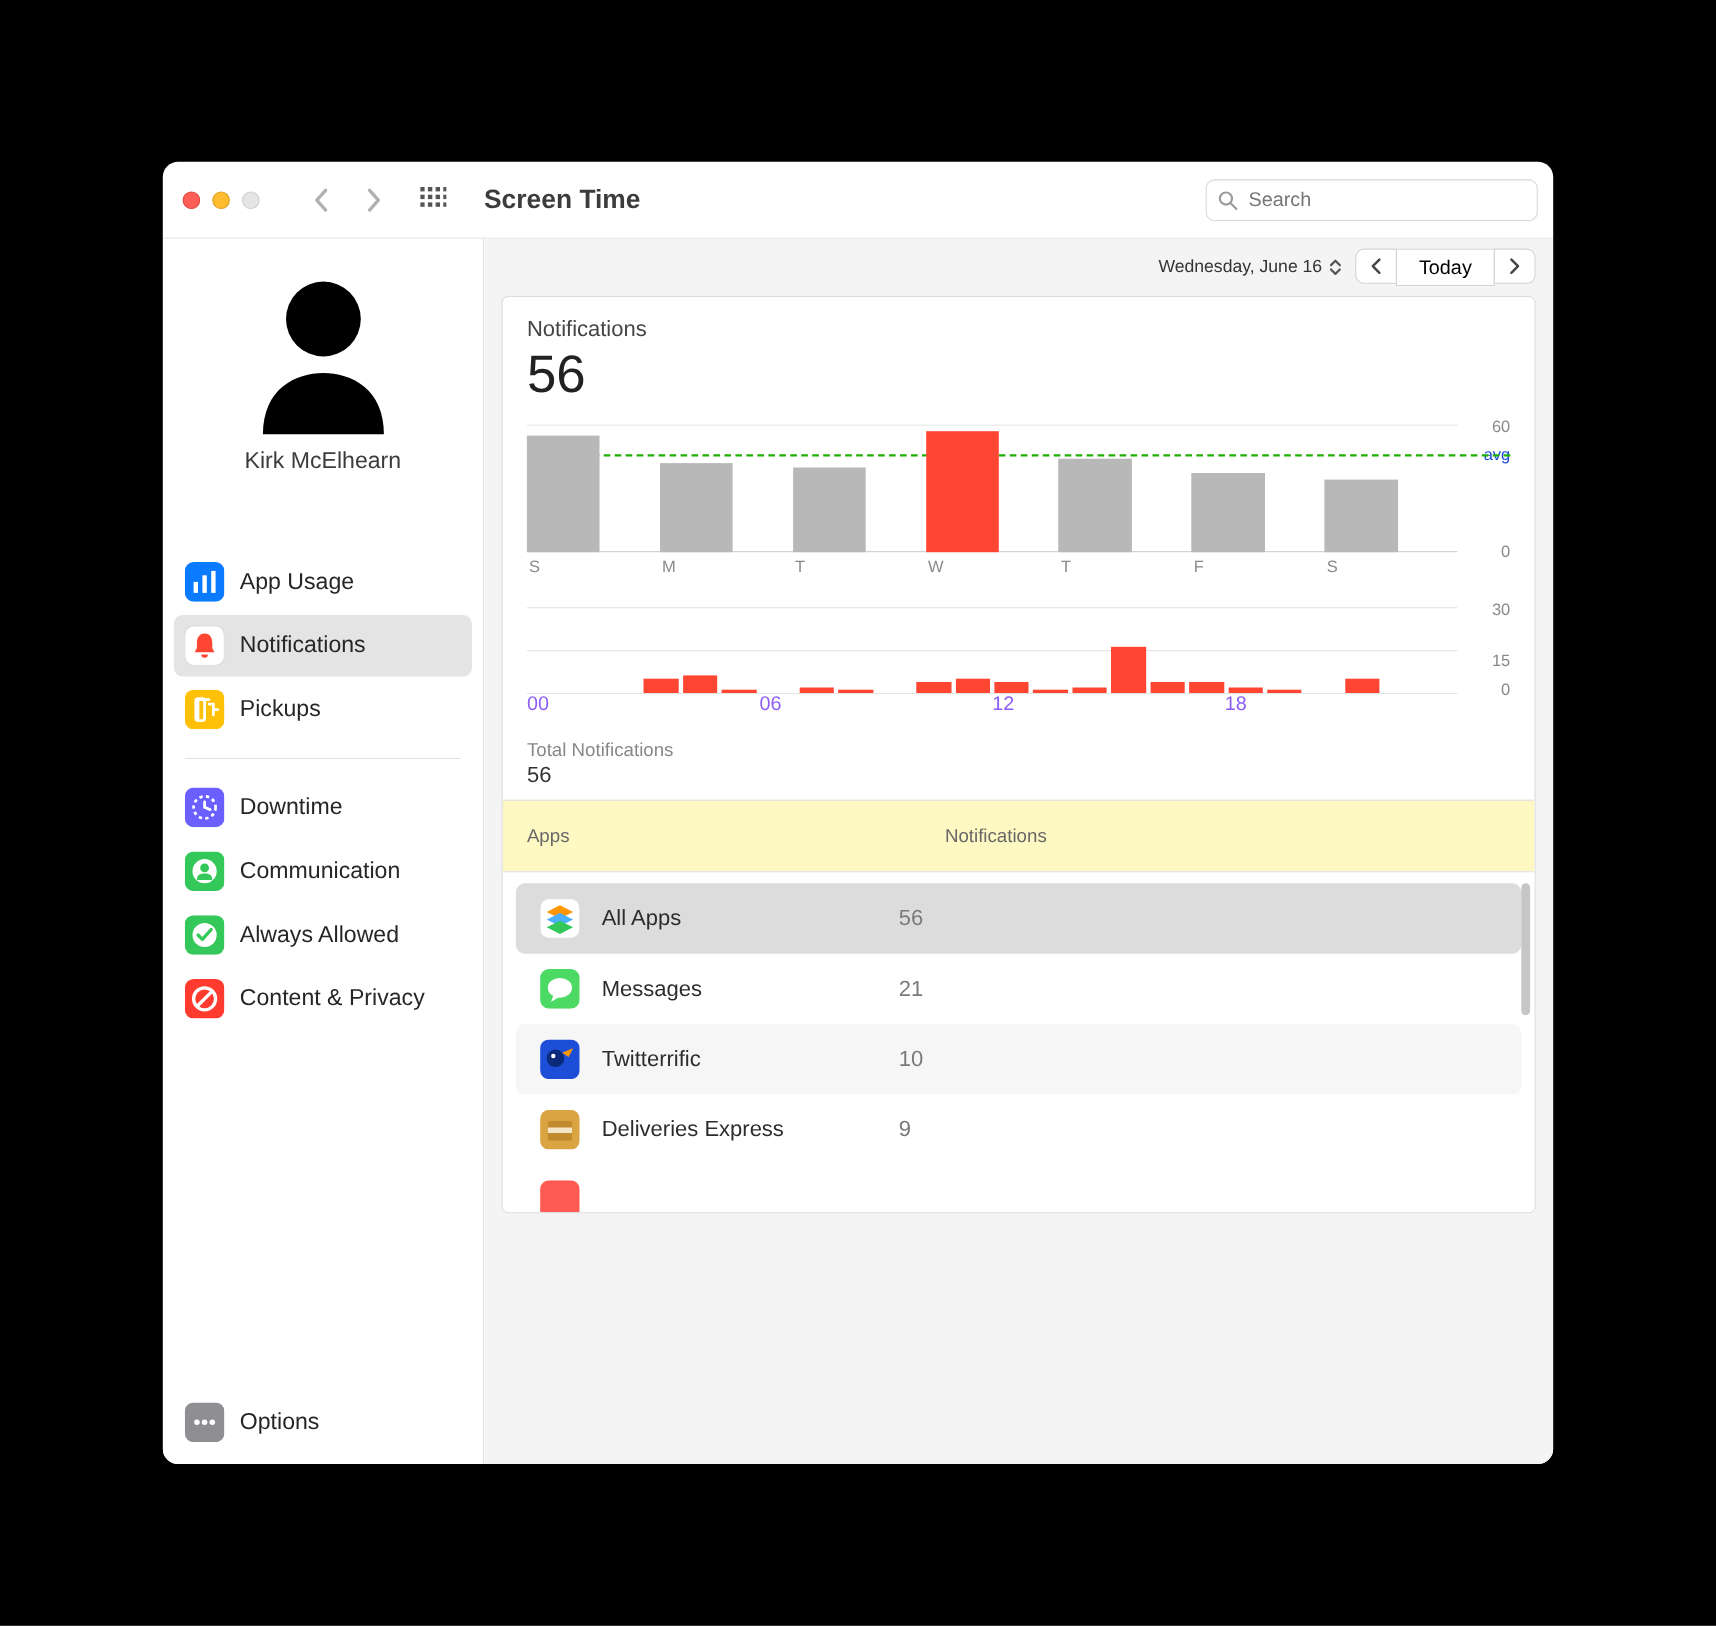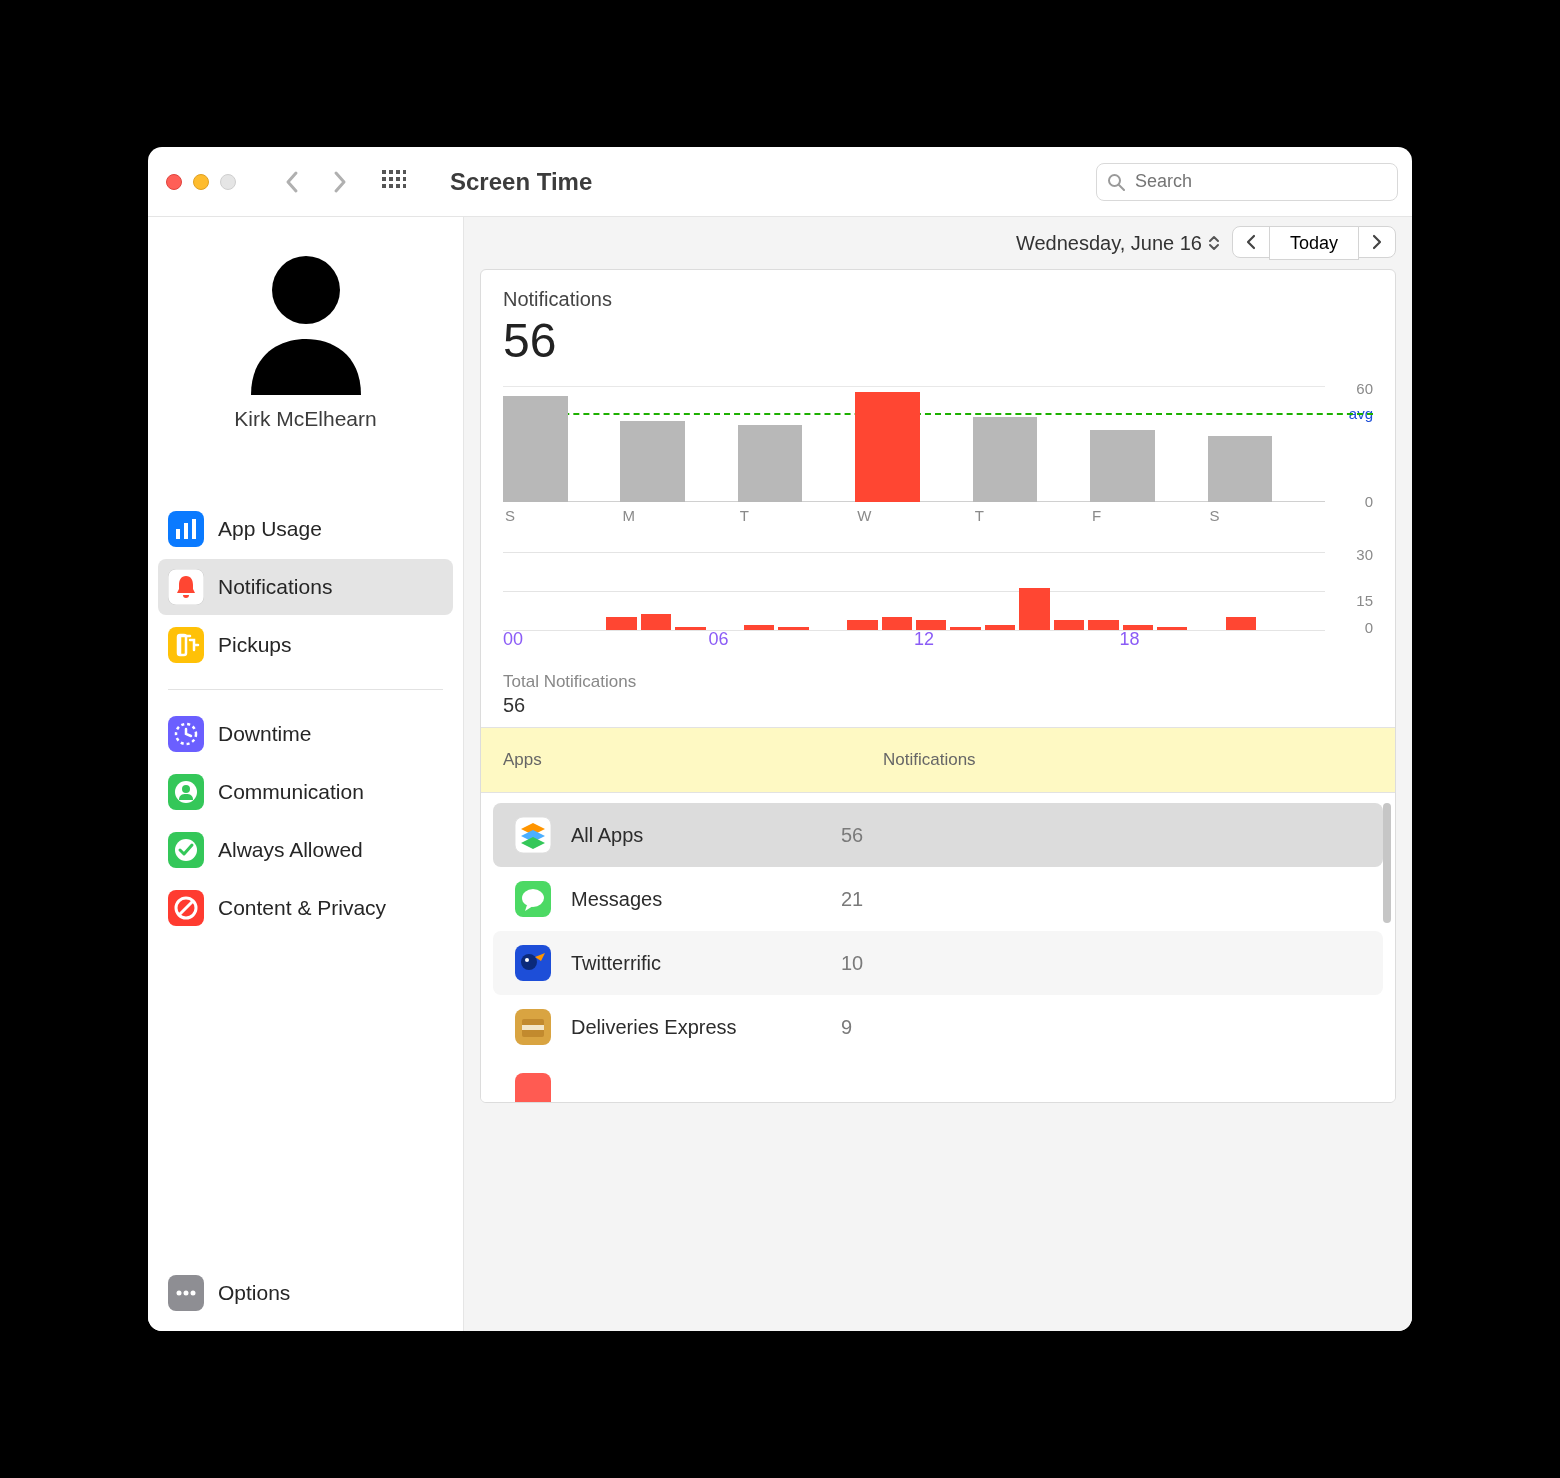--- a/index.html
+++ b/index.html
@@ -32,34 +32,34 @@
     gap: 10px;
   }
   .traffic { display: flex; gap: 11px; padding-left: 4px; padding-right: 20px; }
   .dot { width: 16px; height: 16px; border-radius: 50%; }
   .dot.red { background: #ff5f57; border: 0.5px solid #e0443e; }
   .dot.yellow { background: #febc2e; border: 0.5px solid #dfa023; }
   .dot.grey { background: #e5e5e5; border: 0.5px solid #cfcfcf; }
   .navarrows { display: flex; gap: 32px; padding-left: 18px; color: #b0b0b0; }
   .navarrows .a { font-size: 26px; }
   .grid-icon { margin-left: 24px; color: #555; }
-  .title { font-size: 24px; font-weight: 600; color: #3c3c3c; margin-left: 34px; }
+  .title { font-size: 24px; font-weight: 600; color: #3c3c3c; margin-left: 24px; }
   .spacer { flex: 1; }
   .search {
     display: flex; align-items: center; gap: 10px;
     border: 1px solid #d9d9d9; border-radius: 8px;
     height: 38px; width: 302px; padding: 0 10px; color: #9a9a9a;
   }
   .search input {
     border: none; outline: none; font-size: 18px; color: #666; width: 100%;
     background: transparent;
   }
   .body { display: flex; flex: 1; overflow: hidden; }
   .sidebar {
-    width: 316px; background: #fff; border-right: 1px solid #e5e5e5;
+    width: 292px; background: #fff; border-right: 1px solid #e5e5e5;
     display: flex; flex-direction: column; padding-top: 28px;
   }
   .user { display: flex; flex-direction: column; align-items: center; gap: 12px; padding-bottom: 30px; }
   .user-name { font-size: 21px; color: #3c3c3c; }
   .side-list { padding: 40px 10px 0 10px; display: flex; flex-direction: column; gap: 2px; }
   .side-item {
     display: flex; align-items: center; gap: 14px;
     height: 56px; padding: 0 10px; border-radius: 8px;
     font-size: 21px; color: #262626;
   }
@@ -69,21 +69,21 @@
   .sidebar-footer { margin-top: auto; padding: 10px; }
 
   .main {
     flex: 1; display: flex; flex-direction: column;
     background: #f4f4f4;
   }
   .datebar {
     height: 52px; display: flex; align-items: center; justify-content: flex-end;
     padding: 0 16px; gap: 12px; background: #f4f4f4;
   }
-  .date-label { font-size: 20px; color: #333; display: flex; align-items: center; gap: 6px; }
+  .date-label { font-size: 16px; color: #333; display: flex; align-items: center; gap: 6px; }
   .seg { display: flex; }
   .seg button {
     height: 32px; background: #fff; border: 1px solid #d4d4d4;
     font-size: 18px; padding: 0 12px; display: flex; align-items: center; justify-content: center;
     cursor: pointer;
   }
   .seg button:first-child { border-top-left-radius: 8px; border-bottom-left-radius: 8px; }
   .seg button:last-child { border-top-right-radius: 8px; border-bottom-right-radius: 8px; margin-left: -1px; }
   .seg button.mid { margin-left: -1px; padding: 16px 20px; }
 

